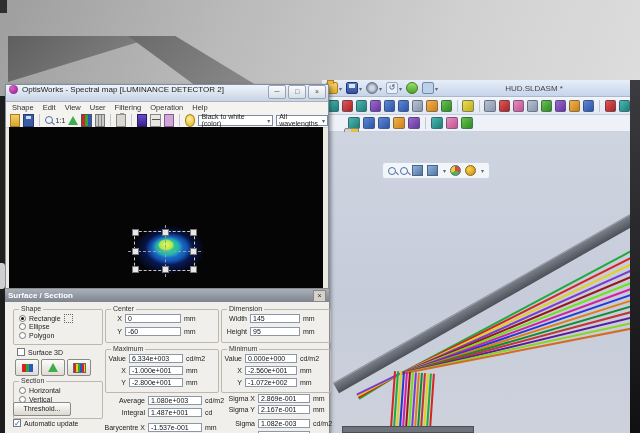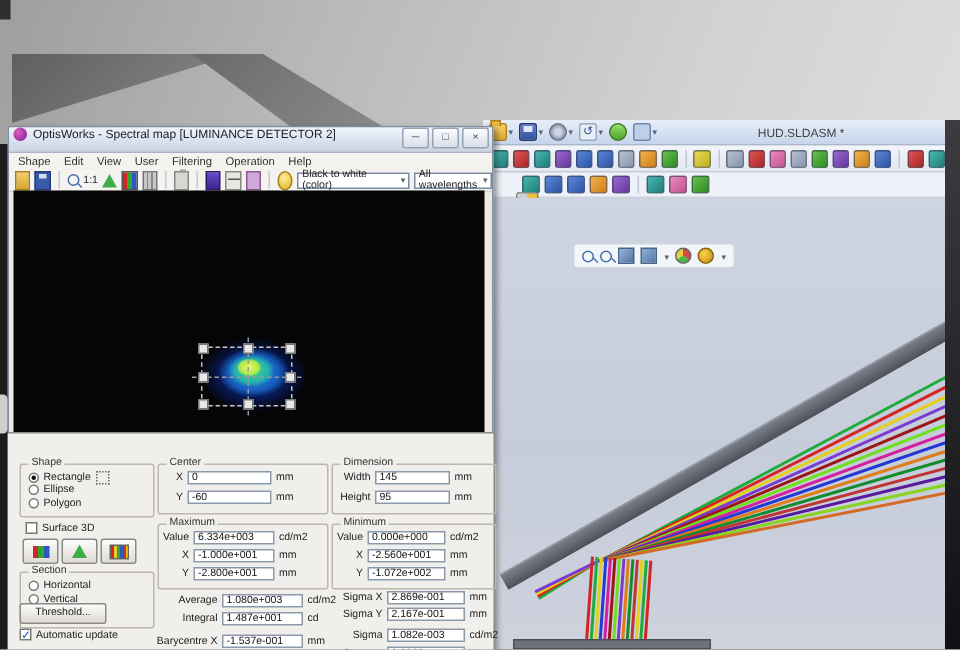--- a/index.html
+++ b/index.html
@@ -396,20 +396,24 @@
         <span class="handle" style="left:-3px;top:50%;margin-top:-3px"></span>
         <span class="handle" style="right:-3px;top:50%;margin-top:-3px"></span>
         <span class="handle" style="left:-3px;bottom:-3px"></span>
         <span class="handle" style="left:50%;bottom:-3px;margin-left:-3px"></span>
         <span class="handle" style="right:-3px;bottom:-3px"></span>
       </div>
     </div>
   </div>
 
   <div class="abs" id="panel">
+    <div class="abs" id="panel-titlebar">
+      <span>Surface / Section</span>
+      <span id="panel-close">×</span>
+    </div>
 
     <div class="grp" style="left:8px;top:20px;width:88px;height:34px">
       <span class="glabel">Shape</span>
       <span class="opt" style="left:5px;top:4px">
         <span class="radio sel"></span>
         <span>Rectangle</span>
         <span class="movehint"></span>
       </span>
       <span class="opt" style="left:5px;top:13px">
         <span class="radio"></span>

